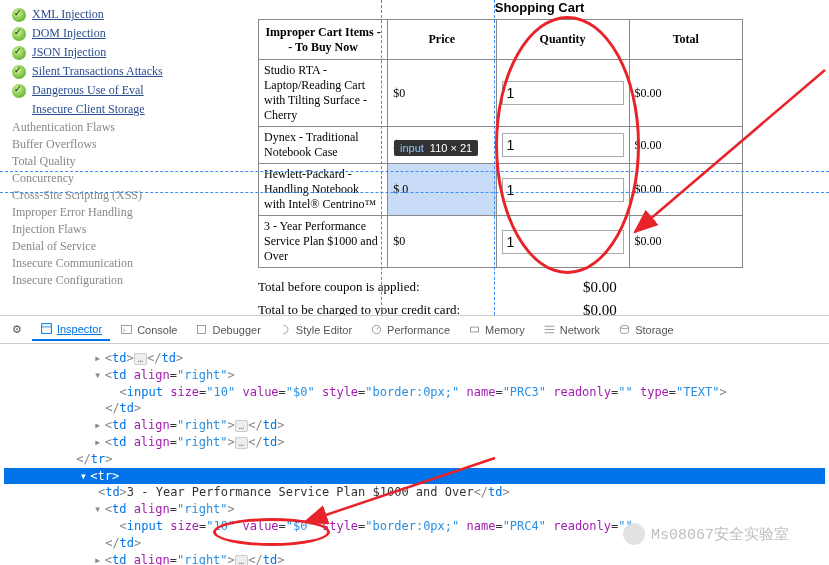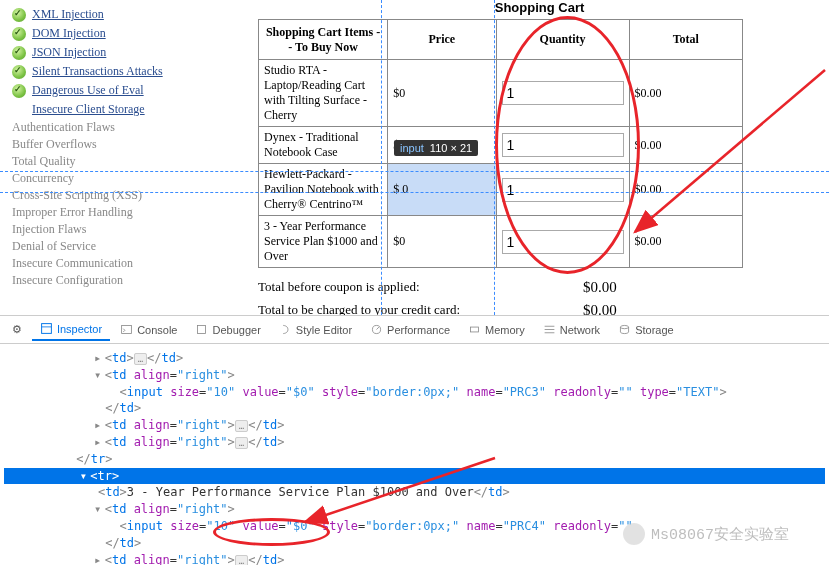--- a/index.html
+++ b/index.html
@@ -97,21 +97,21 @@
   position: absolute; left:0; right:0; top: 315px; bottom:0;
   border-top: 1px solid #ccc; background:#fff;
   font-family: "Segoe UI", Tahoma, sans-serif;
 }
 .devtools-tabs {
   display:flex; align-items:center; gap:2px;
   border-bottom:1px solid #ccc; height:28px; padding:0 4px;
   font-size:11px;
 }
 .dt-tab { display:flex; align-items:center; gap:4px; padding:4px 8px; color:#555; cursor:pointer; }
-.dt-tab.active { color:#0074e8; border-bottom:2px solid #0074e8; }
+.dt-tab.active { color:#0074e8; border-bottom:2px solid #0074e8;text-decoration:underline; }
 .devtools-body {
   font-family: Consolas, Menlo, monospace;
   font-size: 12px; padding: 6px 4px; overflow:hidden;
   color:#333; line-height:1.4;
 }
 .devtools-body .line { white-space: pre; }
 .tw { display:inline-block; width:14px; text-align:center; color:#888; }
 .tag-open, .tag-close { color:#0074e8; }
 .attr-name { color:#a21caf; }
 .attr-val { color:#2a8fe0; }
@@ -180,39 +180,39 @@
     <div class="sidebar-cat">Denial of Service</div>
     <div class="sidebar-cat">Insecure Communication</div>
     <div class="sidebar-cat">Insecure Configuration</div>
   </div>
 
   <div class="main">
     <div class="cart-title">Shopping Cart</div>
     <table class="cart">
       <tbody>
           <tr>
-        <th class="desc">Shopping Cart Items -- To Buy Now</th>
+        <th class="desc">Improper Cart Items -- To Buy Now</th>
         <th>Price</th>
         <th>Quantity</th>
         <th>Total</th>
       </tr>
       <tr>
         <td class="desc">Studio RTA - Laptop/Reading Cart with Tilting Surface - Cherry</td>
         <td class="price-cell">$0</td>
         <td class="qty-cell"><input value="1" style=""></td>
         <td class="total-cell">$0.00</td>
       </tr>
       <tr>
         <td class="desc">Dynex - Traditional Notebook Case</td>
         <td class="price-cell">$0</td>
         <td class="qty-cell"><input value="1" style=""></td>
         <td class="total-cell">$0.00</td>
       </tr>
       <tr>
-        <td class="desc">Hewlett-Packard - Pavilion Notebook with Cherry® Centrino™</td>
+        <td class="desc">Hewlett-Packard - Handling Notebook with Intel® Centrino™</td>
         <td class="price-cell" style="background:#c8dcf7">$ 0</td>
         <td class="qty-cell"><input value="1" style=""></td>
         <td class="total-cell">$0.00</td>
       </tr>
       <tr>
         <td class="desc">3 - Year Performance Service Plan $1000 and Over</td>
         <td class="price-cell">$0</td>
         <td class="qty-cell"><input value="1" style=""></td>
         <td class="total-cell">$0.00</td>
       </tr>

